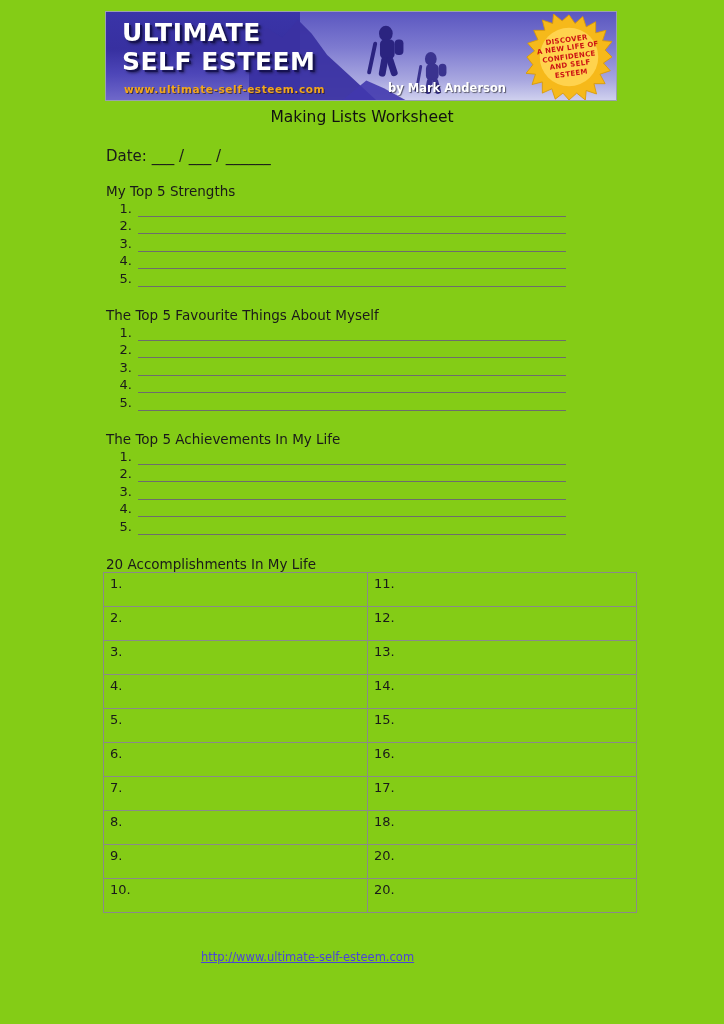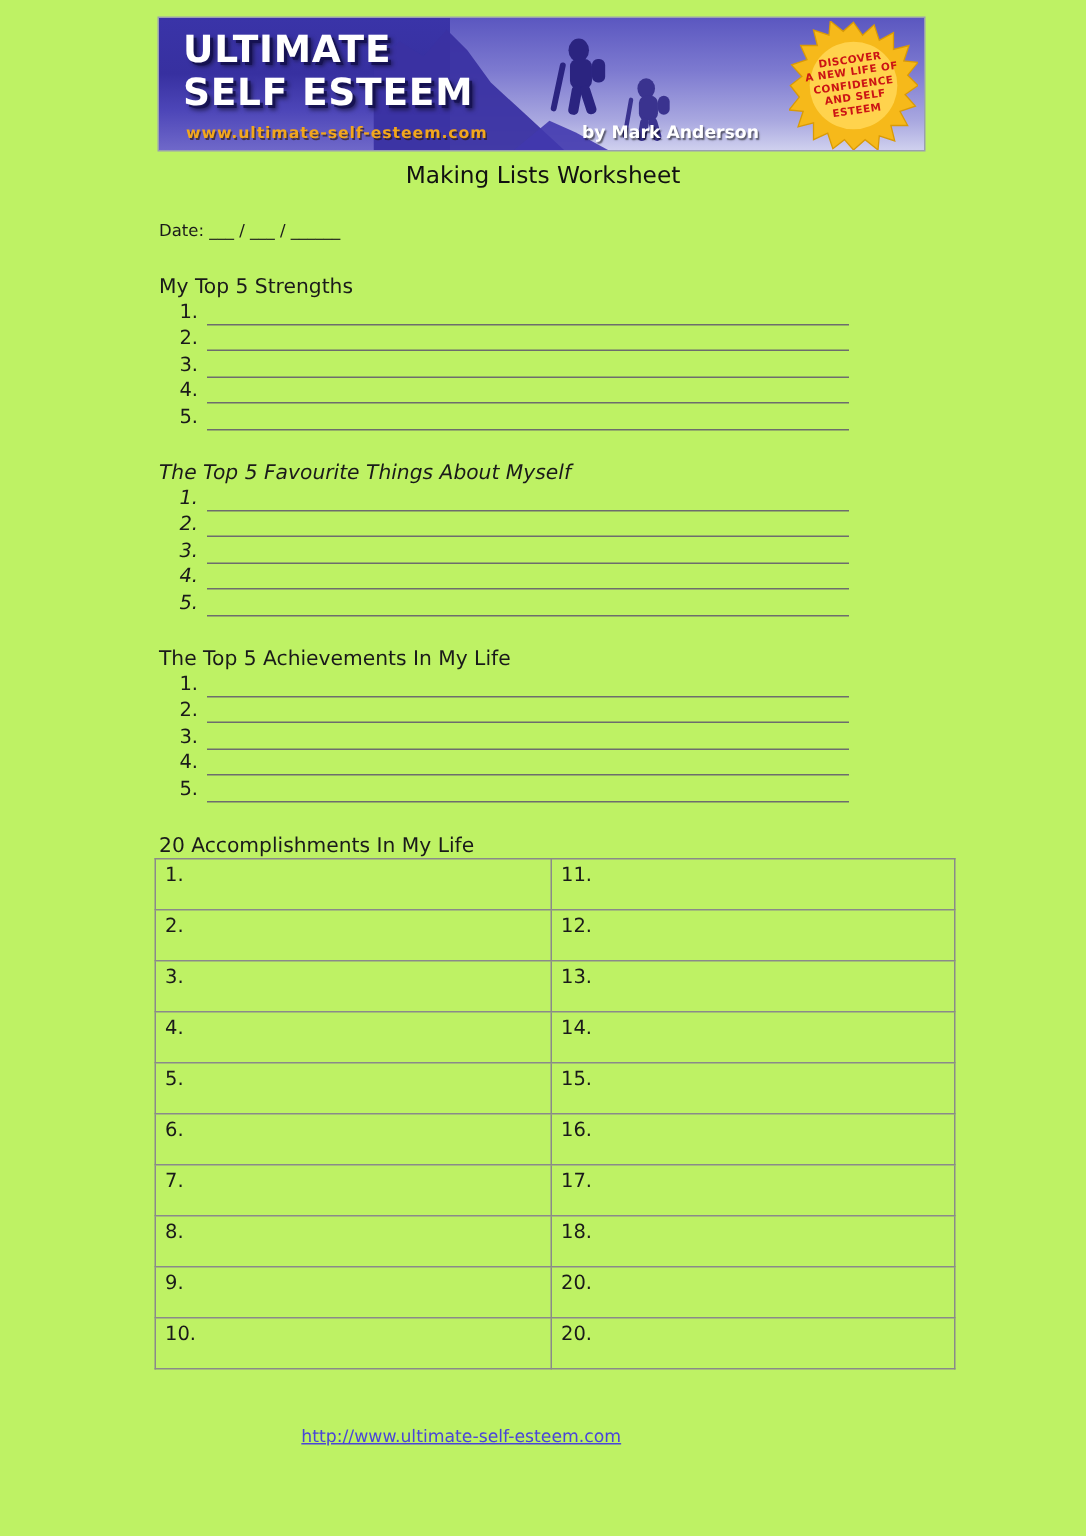--- a/index.html
+++ b/index.html
@@ -13,21 +13,21 @@
     position: relative;
     font-family: "DejaVu Sans", sans-serif;
     color: #1a1a1a;
     overflow: hidden;
   }
   .page {
     position: absolute;
     left: 0; top: 0;
     width: 724px;
     height: 1024px;
-    background: #bef264;
+    background: #84cc16;
   }
 
   
   .banner {
     position: absolute;
     left: 105px;
     top: 11px;
     width: 512px;
     height: 90px;
     border: 1px solid #9aa0b0;
@@ -122,21 +122,21 @@
     width: 724px;
     text-align: center;
     font-size: 15.5px;
     font-weight: normal;
     color: #111;
   }
   .date-row {
     position: absolute;
     left: 106px;
     top: 147px;
-    font-size: 11px;
+    font-size: 15px;
     color: #1a1a1a;
     white-space: nowrap;
   }
 
   
   .section { position: absolute; left: 106px; width: 505px; }
   .section-heading {
     font-size: 13.5px;
     color: #1a1a1a;
     white-space: nowrap;
@@ -157,21 +157,21 @@
     color: #1a1a1a;
   }
   .fill-line {
     flex: 1 1 auto;
     border-bottom: 1.6px solid #6d6d6d;
     height: 14px;
     margin-right: 45px;
   }
 
   .sec1 { top: 183px; }
-  .sec2 { top: 307px; font-style: italic; }
+  .sec2 { top: 307px; }
   .sec3 { top: 431px; }
 
   
   .table-heading {
     position: absolute;
     left: 106px;
     top: 556px;
     font-size: 13.5px;
     color: #1a1a1a;
     white-space: nowrap;

